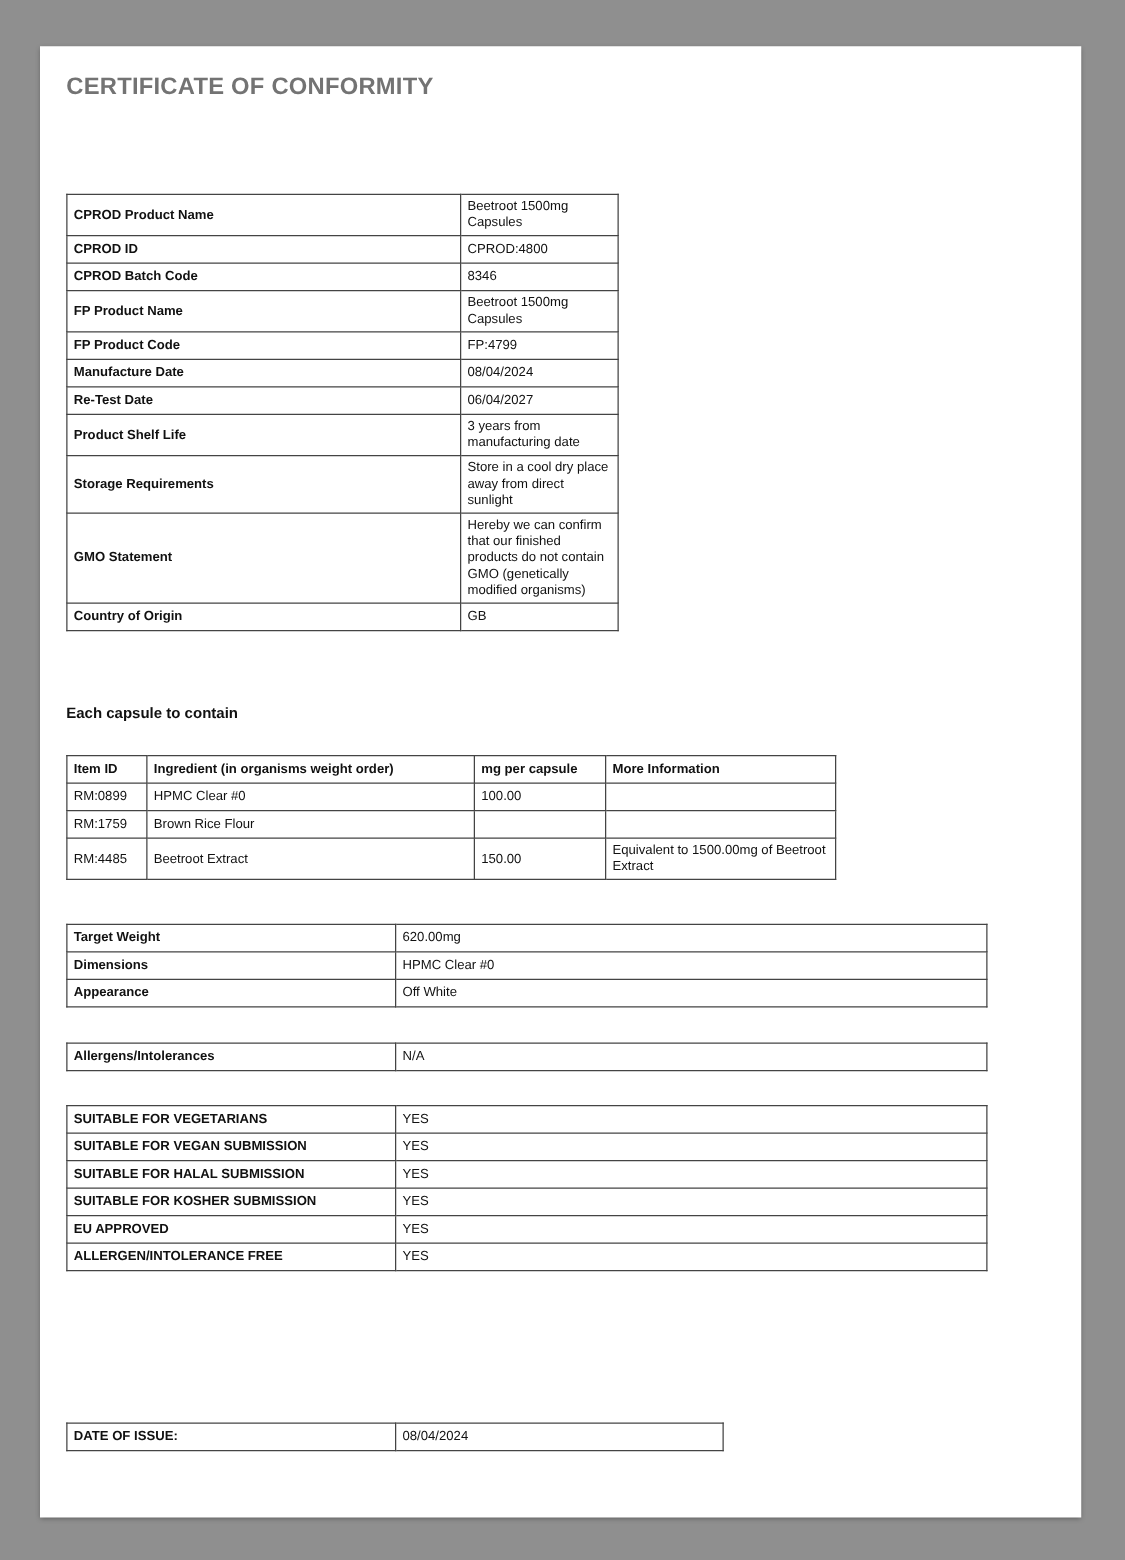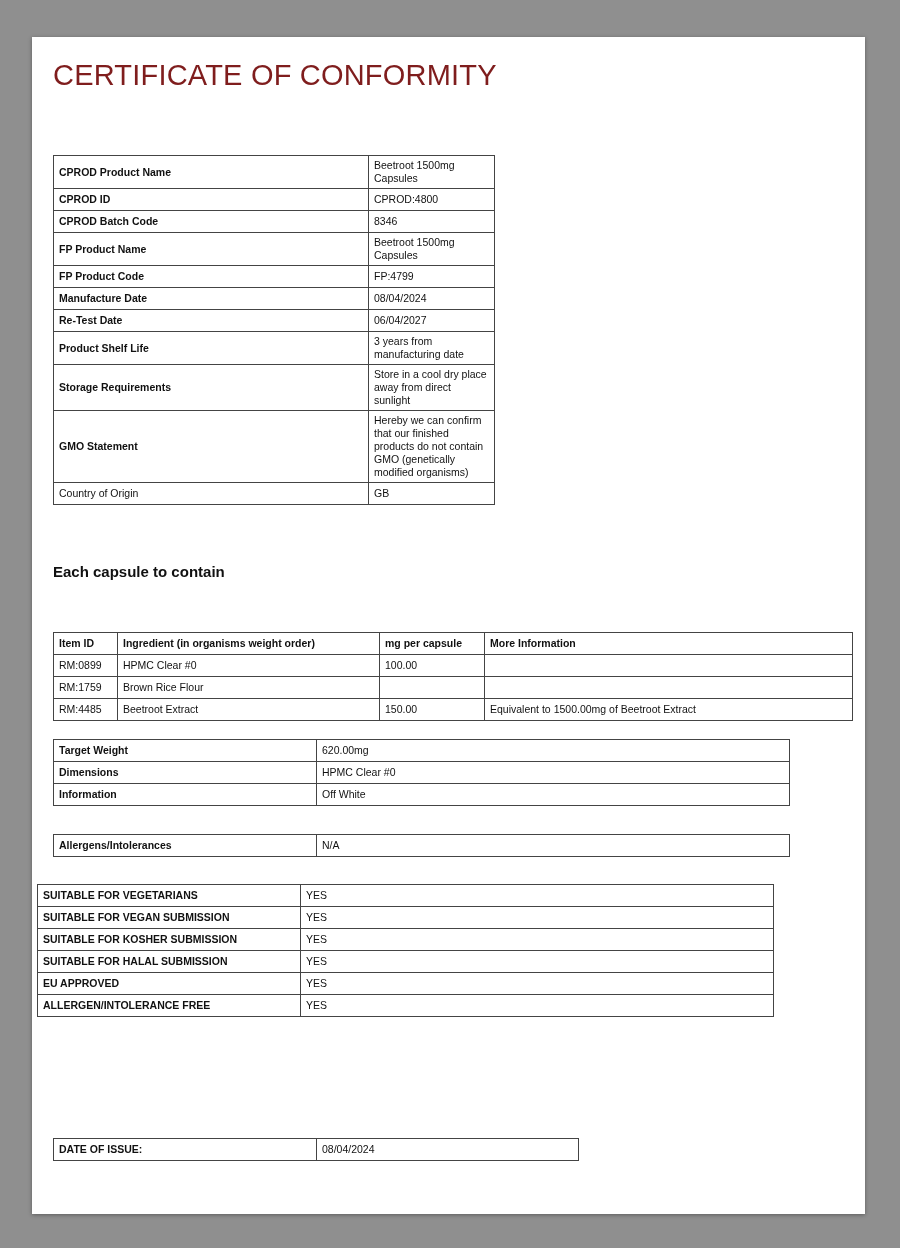--- a/index.html
+++ b/index.html
@@ -15,64 +15,64 @@
     position: absolute;
     left: 32px; top: 37px;
     width: 833px; height: 1177px;
     background: #ffffff;
     box-shadow: 0 1px 4px rgba(0,0,0,0.35);
   }
   .title {
     position: absolute;
     left: 21px; top: 22px;
     margin: 0;
-    font-size: 29px;
-    font-weight: normal;
+    font-size: 19px;
+    font-weight: bold;
     letter-spacing: 0.2px;
-    color: #7f1d1d;
+    color: #737373;
   }
   table {
     position: absolute;
     border-collapse: collapse;
     font-size: 10.5px;
   }
   td, th {
     border: 1px solid #444;
     padding: 3px 5px;
     text-align: left;
     vertical-align: middle;
     line-height: 13px;
   }
   td.lbl, th { font-weight: bold; }
-  td.plain { font-weight: normal; }
+  td.plain { font-weight: bold; }
 
   #t-product { left: 21px; top: 118px; width: 442px; }
   #t-product td.lbl { width: 304px; }
   #t-product td.val { width: 115px; }
   #t-product tr { height: 22px; }
 
   .subhead {
     position: absolute;
     left: 21px; top: 526px;
-    font-size: 15px; font-weight: bold;
+    font-size: 12px; font-weight: bold;
     margin: 0;
   }
 
-  #t-ingredients { left: 21px; top: 567px; width: 800px; margin-top: 28px; }
+  #t-ingredients { left: 21px; top: 567px; width: 616px; }
   #t-ingredients tr { height: 22px; }
   #t-ingredients .c1 { width: 53px; }
   #t-ingredients .c2 { width: 251px; }
   #t-ingredients .c3 { width: 94px; }
 
   #t-spec { left: 21px; top: 702px; width: 737px; }
   #t-spec tr, #t-allergen tr, #t-suit tr, #t-issue tr { height: 22px; }
   #t-spec td.lbl, #t-allergen td.lbl, #t-suit td.lbl { width: 252px; }
 
   #t-allergen { left: 21px; top: 797px; width: 737px; }
-  #t-suit { left: 5px; top: 847px; width: 737px; }
+  #t-suit { left: 21px; top: 847px; width: 737px; }
   #t-issue { left: 21px; top: 1101px; width: 526px; }
   #t-issue td.lbl { width: 252px; }
 </style>
 </head>
 <body>
 
 <div class="page">
   <h1 class="title">CERTIFICATE OF CONFORMITY</h1>
 
   <table id="t-product">
@@ -161,21 +161,21 @@
     <tbody id="spec-body">
         <tr>
           <td class="lbl">Target Weight</td>
           <td class="val">620.00mg</td>
         </tr>
         <tr>
           <td class="lbl">Dimensions</td>
           <td class="val">HPMC Clear #0</td>
         </tr>
         <tr>
-          <td class="lbl">Information</td>
+          <td class="lbl">Appearance</td>
           <td class="val">Off White</td>
         </tr>
       </tbody>
   </table>
 
   <table id="t-allergen">
     <tbody id="allergen-body">
         <tr>
           <td class="lbl">Allergens/Intolerances</td>
           <td class="val">N/A</td>
@@ -187,25 +187,25 @@
     <tbody id="suit-body">
         <tr>
           <td class="lbl">SUITABLE FOR VEGETARIANS</td>
           <td class="val">YES</td>
         </tr>
         <tr>
           <td class="lbl">SUITABLE FOR VEGAN SUBMISSION</td>
           <td class="val">YES</td>
         </tr>
         <tr>
+          <td class="lbl">SUITABLE FOR HALAL SUBMISSION</td>
+          <td class="val">YES</td>
+        </tr>
+        <tr>
           <td class="lbl">SUITABLE FOR KOSHER SUBMISSION</td>
-          <td class="val">YES</td>
-        </tr>
-        <tr>
-          <td class="lbl">SUITABLE FOR HALAL SUBMISSION</td>
           <td class="val">YES</td>
         </tr>
         <tr>
           <td class="lbl">EU APPROVED</td>
           <td class="val">YES</td>
         </tr>
         <tr>
           <td class="lbl">ALLERGEN/INTOLERANCE FREE</td>
           <td class="val">YES</td>
         </tr>

